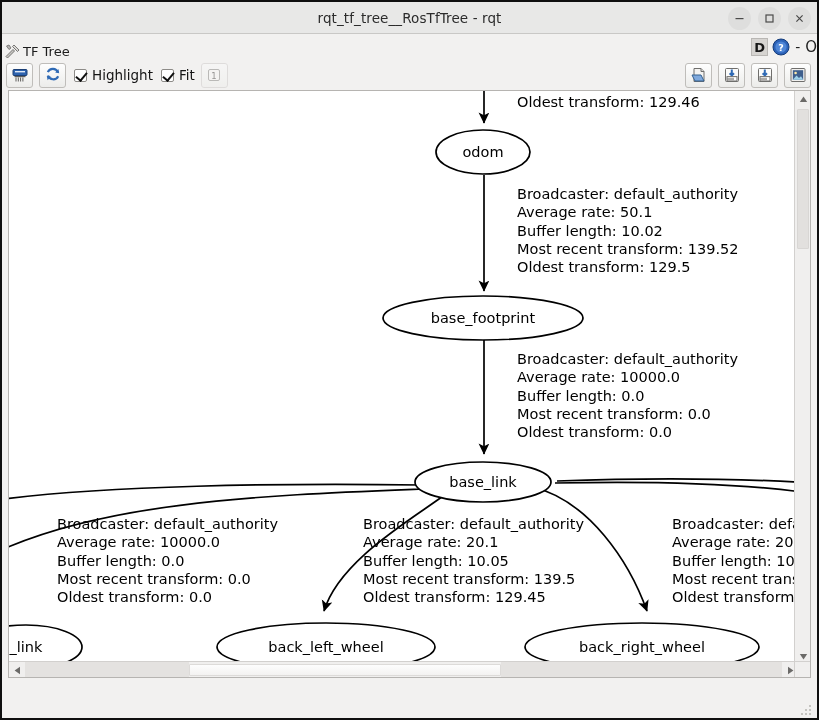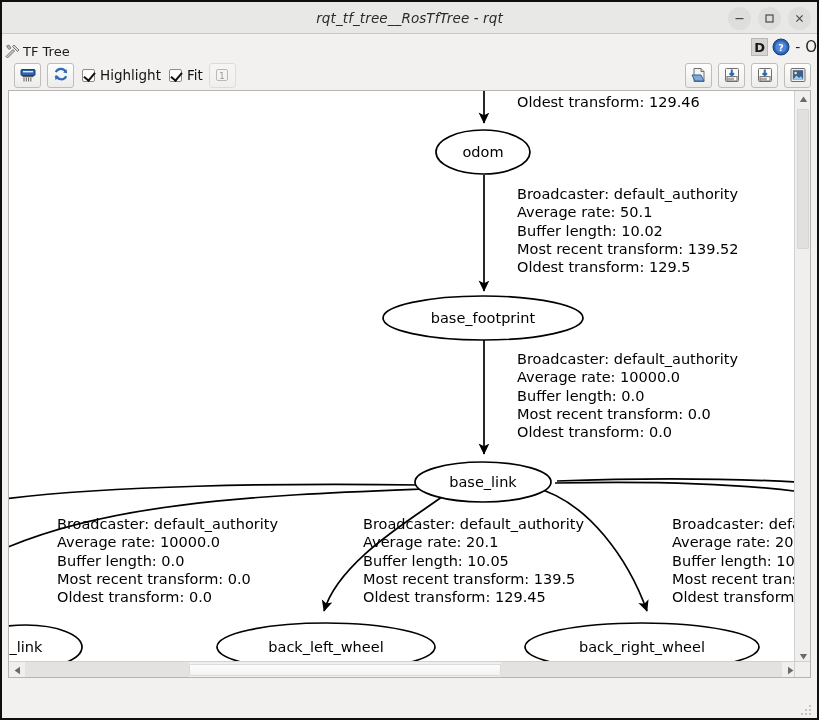--- a/index.html
+++ b/index.html
@@ -18,21 +18,21 @@
     border: 2px solid #0f0f0f;
     display: flex; flex-direction: column;
   }
 
   
   .titlebar {
     position: relative;
     height: 32px; min-height: 32px;
     background: #e8e8e7;
     border-bottom: 1px solid #c9c8c6;
-    display: flex; align-items: center; justify-content: center; font-style: italic;
+    display: flex; align-items: center; justify-content: center;
   }
   .titlebar .wtitle {
     font-size: 13.5px; color: #2b2b2b; font-weight: 400;
     letter-spacing: .1px;
     white-space: nowrap;
   }
   .wbtns {
     position: absolute; right: 6px; top: 0; height: 32px;
     display: flex; align-items: center; gap: 7px;
   }
@@ -70,21 +70,21 @@
   .dock-help { width: 18px; height: 18px; display:block; }
   .dock-dash { font-size: 14px; color:#1f1f1f; padding: 0 1px;}
   .dock-close { font-size: 15px; color:#1f1f1f; }
 
   
   .toolbar {
     position: relative;
     height: 30px; min-height: 30px;
     background: #f2f1f0;
     display: flex; align-items: center;
-    padding: 0 12px;
+    padding: 0 4px;
     gap: 6px;
   }
   .tb-btn {
     width: 27px; height: 25px;
     border: 1px solid #bfbdba;
     border-radius: 3px;
     background: linear-gradient(#fefefe, #ececea);
     display: flex; align-items: center; justify-content: center;
   }
   .tb-btn.flat { border-color: #cecccb; background: linear-gradient(#fafafa,#eeeeec); }

